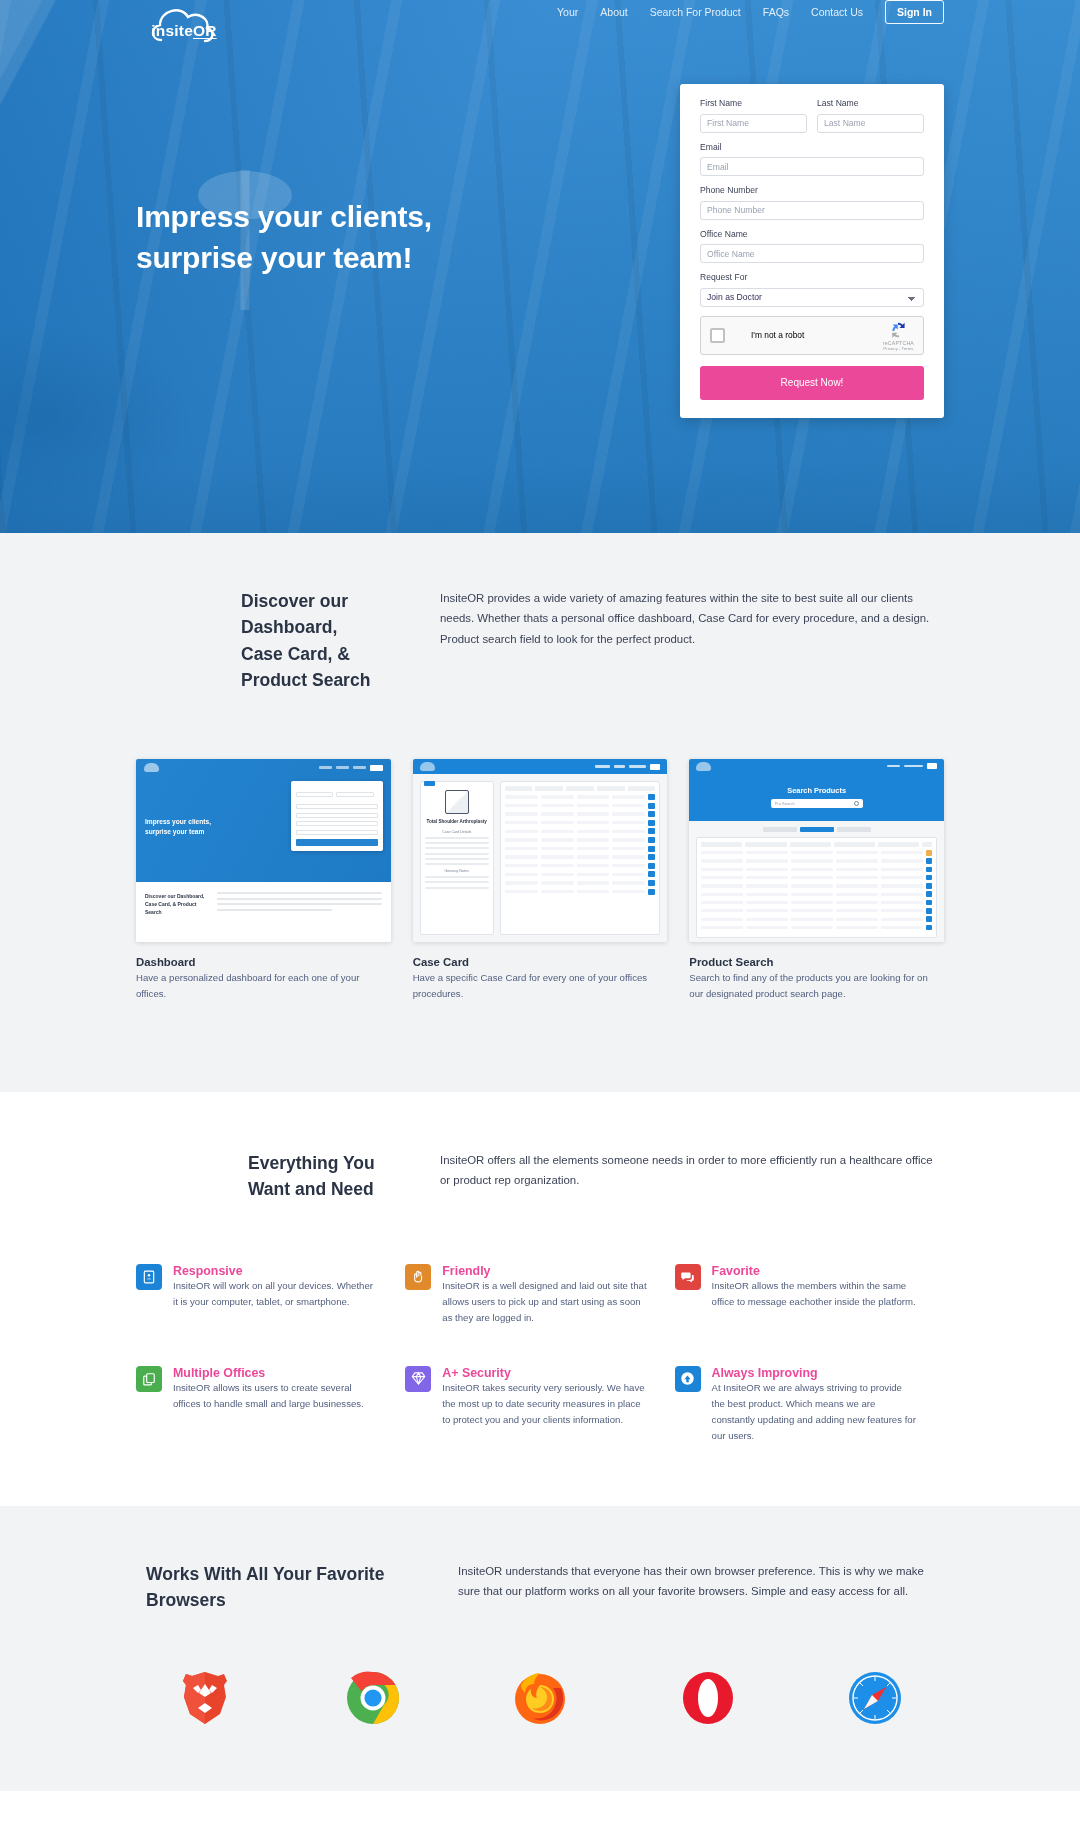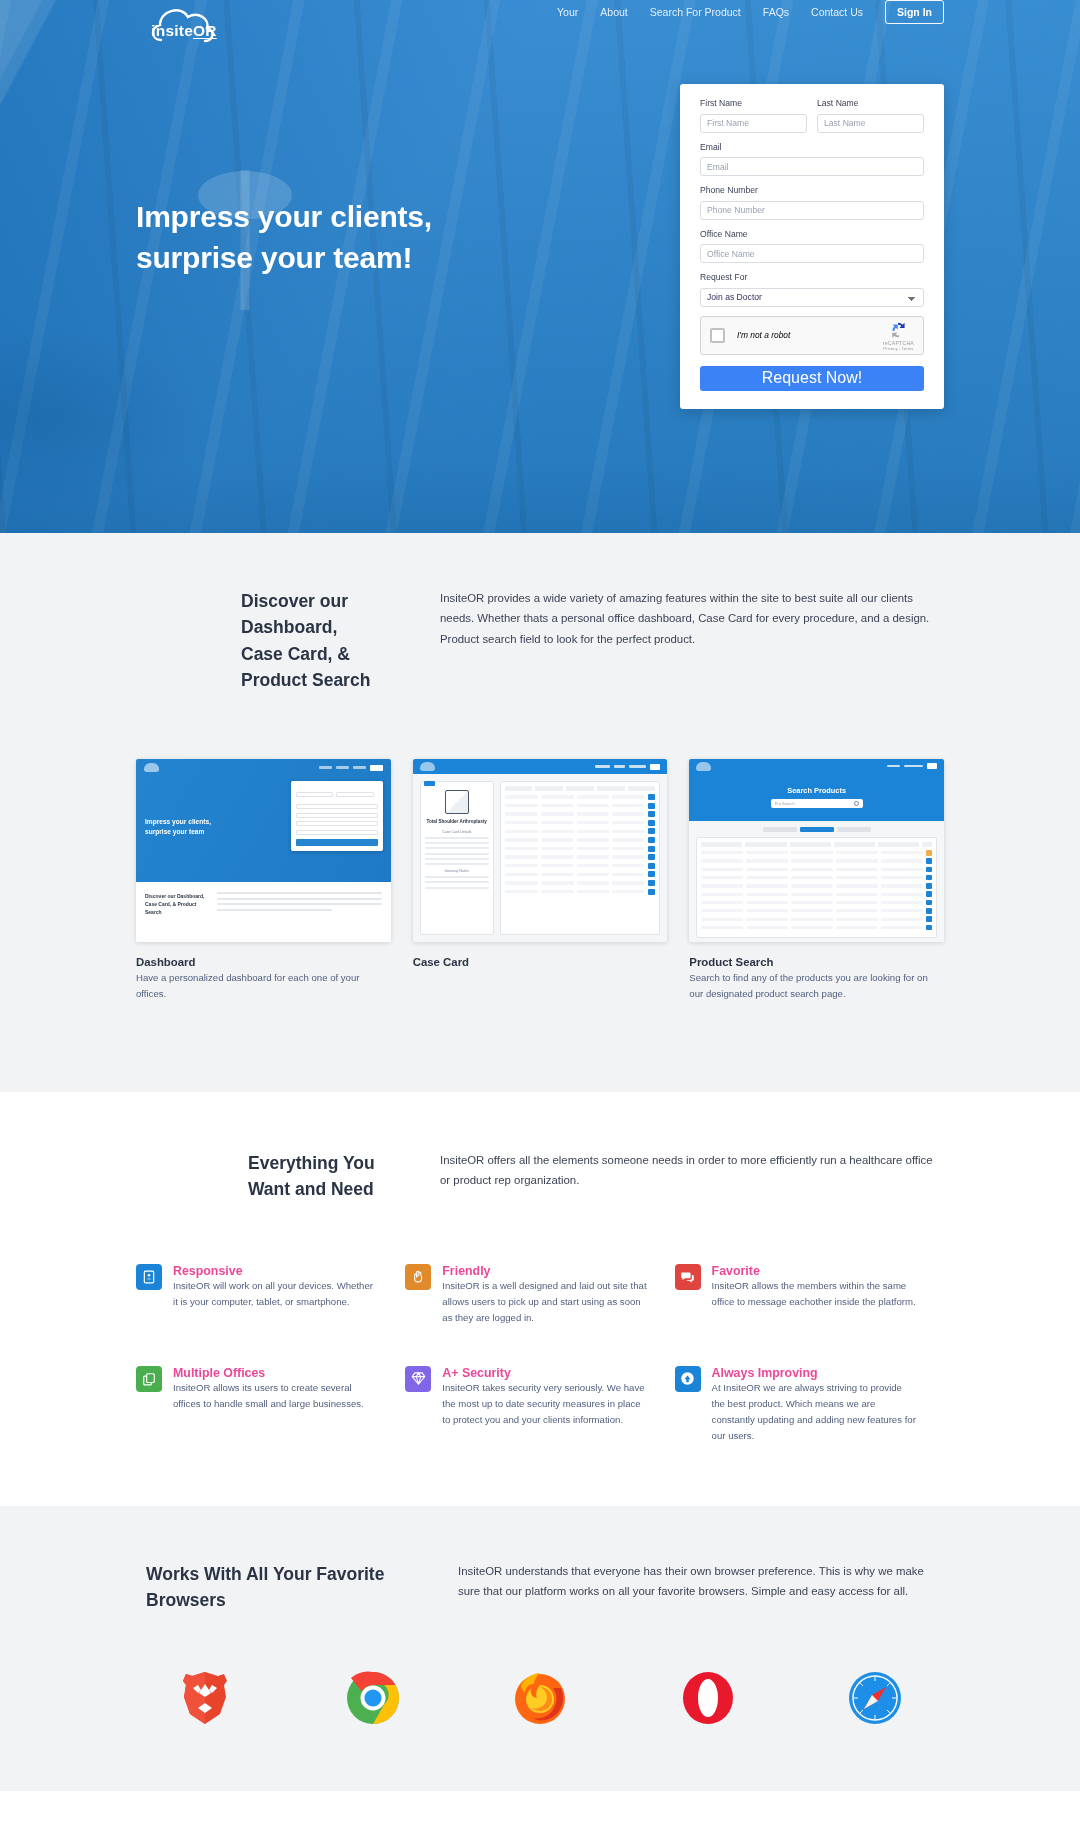--- a/index.html
+++ b/index.html
@@ -136,31 +136,31 @@
     border-radius: 3px;
     background: #f9f9f9;
     display: flex; align-items: center;
     padding: 0 9px;
   }
   .captcha-box {
     width: 15px; height: 15px;
     border: 2px solid #c1c1c1; border-radius: 2px;
     background: #fff; flex: none;
   }
-  .captcha-label { font-size: 8.4px; color: #000; margin-left: 12px; font-style: italic; }
+  .captcha-label { font-size: 8.4px; color: #000; margin-left: 26px; }
   .captcha-brand { margin-left: auto; text-align: center; }
   .recap-logo { width: 20px; height: 20px; margin: 0 auto; display:block;}
   .captcha-brand-t { font-size: 5.2px; color: #9aa0a6; letter-spacing:.2px;}
   .captcha-brand-s { font-size: 4.4px; color: #9aa0a6; }
   .request-btn {
     margin-top: 11px;
-    width: 100%; height: 25px;
-    background: #3b82f6; color: #fff;
+    width: 100%; height: 34px;
+    background: #ec4899; color: #fff;
     border: none; border-radius: 3px;
-    font-size: 16px; font-weight: 500;
+    font-size: 10px; font-weight: 500;
     cursor: pointer; font-family: inherit;
   }
 
   
   .sec-discover { background: #f1f3f5; padding: 55px 0 90px; }
   .wrap { width: 808px; margin: 0 auto; }
   .two-col { display: flex; gap: 0; }
   .col-head {
     width: 246px; padding-left: 105px;
     font-size: 17.5px; line-height: 1.5; font-weight: 700; color: #2b3445;
@@ -499,20 +499,21 @@
                   <div class="s2-dcell"></div>
                   <div class="s2-dcell"></div>
                   <div class="s2-dcell"></div>
                   <div class="s2-dcell"></div>
                   <div class="s2-blue"></div>
                 </div>
             </div>
           </div>
         </div>
         <div class="card-cap-t">Case Card</div>
+        <div class="card-cap-d">Have a specific Case Card for every one of your offices procedures.</div>
       </div>
 
       <div class="card">
         <div class="card-shot">
           <div class="s3-nav">
             <div class="s1-cloud"></div>
             <div class="s1-links">
               <div class="s2-bar" style="width:13px"></div>
               <div class="s2-bar" style="width:19px"></div>
               <div style="width:10px;height:6px;background:#fff;border-radius:1px"></div>

